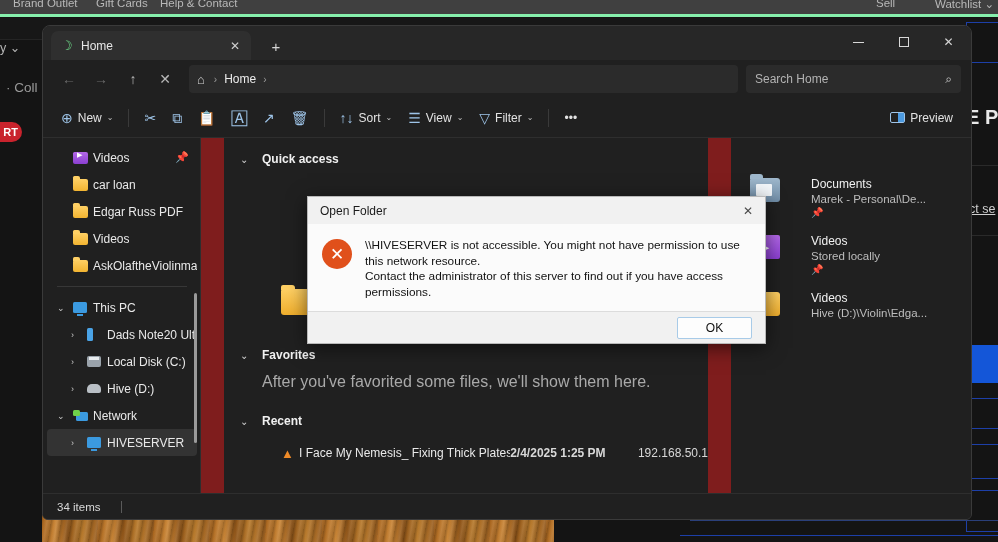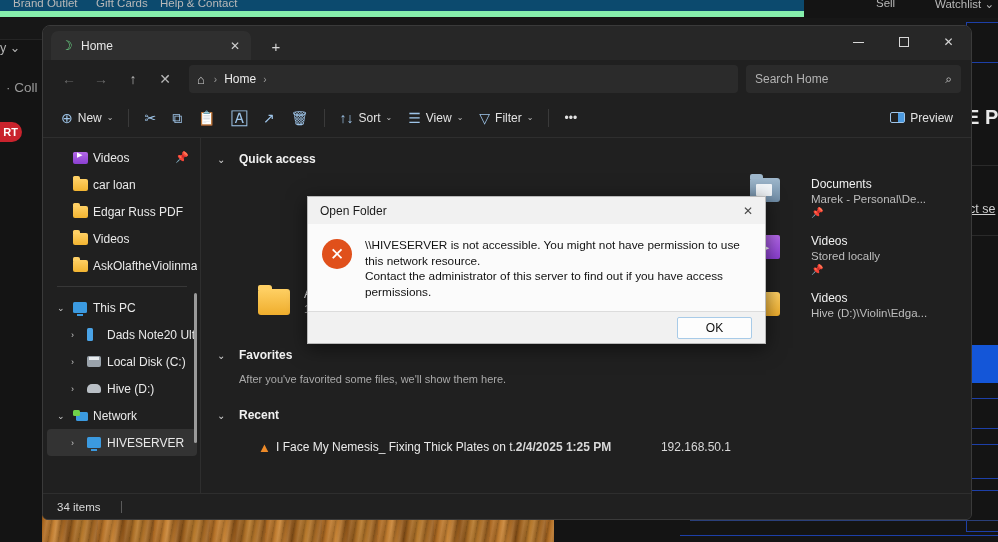--- a/index.html
+++ b/index.html
@@ -6,22 +6,22 @@
   html, body {
     width: 998px; height: 542px;
     overflow: hidden;
     font-family: "Liberation Sans", sans-serif;
     background: #121212;
   }
 
   
   #bg-page { position: absolute; inset: 0; background: #141414; }
   #bg-topnav {
-    position: absolute; left: 0; top: 0; width: 804px; height: 17px;
-    background: #0c4a6e; border-bottom: 6px solid #86efac;
+    position: absolute; left: 0; top: 0; width: 998px; height: 17px;
+    background: #404040; border-bottom: 3px solid #86efac;
     color: #b8b8b8; font-size: 11.5px;
   }
   #bg-topnav .nv { position: absolute; top: -3px; white-space: nowrap; }
   .nv-brand { left: 13px; }
   .nv-gift  { left: 96px; }
   .nv-help  { left: 160px; }
   .nv-sell  { left: 876px; }
   .nv-watch { left: 935px; }
   #bg-catbar {
     position: absolute; left: 0; top: 18px; width: 998px; height: 22px;
@@ -140,21 +140,21 @@
     padding: 0 8px; border-radius: 4px; color: #e2e2e2; font-size: 12px;
   }
   .tb .gl { font-size: 14px; color: #9ec4e8; line-height: 1; }
   .tb .chev { font-size: 8px; color: #c4c4c4; }
   .tbdiv { width: 1px; height: 18px; background: #3a3a3a; margin: 0 7px; }
   #preview-btn { margin-left: auto; }
   #preview-btn .pv { width: 15px; height: 11px; border: 1.3px solid #9ec4e8; border-radius: 2px; position: relative; }
   #preview-btn .pv::after { content:""; position:absolute; right:0; top:0; bottom:0; width:6px; background:#4c9ae0; }
 
   
-  #body { position: relative; height: 355px; display: flex; background: #7f1d1d; }
+  #body { position: relative; height: 355px; display: flex; background: #7f1d1d; gap: 23px; }
 
   #sidebar {
     width: 158px; height: 100%; background: #202020; position: relative;
     padding-top: 6px; overflow: hidden;
   }
   .sbrow {
     position: relative; height: 27px; display: flex; align-items: center;
     margin: 0 4px; padding-left: 10px; border-radius: 4px; color: #e9e9e9; font-size: 12px;
     white-space: nowrap;
   }
@@ -189,21 +189,21 @@
   .net::before { content:""; position:absolute; left:3px; top:2px; width:12px; height:9px; background:#3b9ae0; border-radius:1.5px; }
   .net::after { content:""; position:absolute; left:0; top:0; width:7px; height:6px; background:#6fd14a; border-radius:1.5px; }
 
   
   #content { flex: 1; position: relative; background: #202020; overflow: hidden; }
   .sect {
     display: flex; align-items: center; height: 26px; color: #f0f0f0;
     font-size: 12px; font-weight: 700; padding-left: 16px;
   }
   .sect .cv { width: 22px; color: #d2d2d2; font-size: 10px; font-weight: 400; }
-  .empty-note { color: #a9a9a9; font-size: 11px; padding-left: 38px; }
+  .empty-note { color: #a9a9a9; font-size: 16px; padding-left: 38px; }
 
   .tile { display: flex; align-items: center; padding-left: 57px; height: 44px; }
   .tile .tname { color: #eeeeee; font-size: 12px; line-height: 15px; }
   .tile .tsub { color: #b6b6b6; font-size: 11.5px; line-height: 15px; }
   .tile .bigf {
     width: 32px; height: 26px; margin-right: 14px; flex: none;
     background: linear-gradient(#ffd064, #efae2d); border-radius: 2px 3px 3px 3px; position: relative;
   }
   .tile .bigf::before { content:""; position:absolute; left:0; top:-4px; width:14px; height:5px;
     background:#ffd064; border-radius:2px 3px 0 0; }

